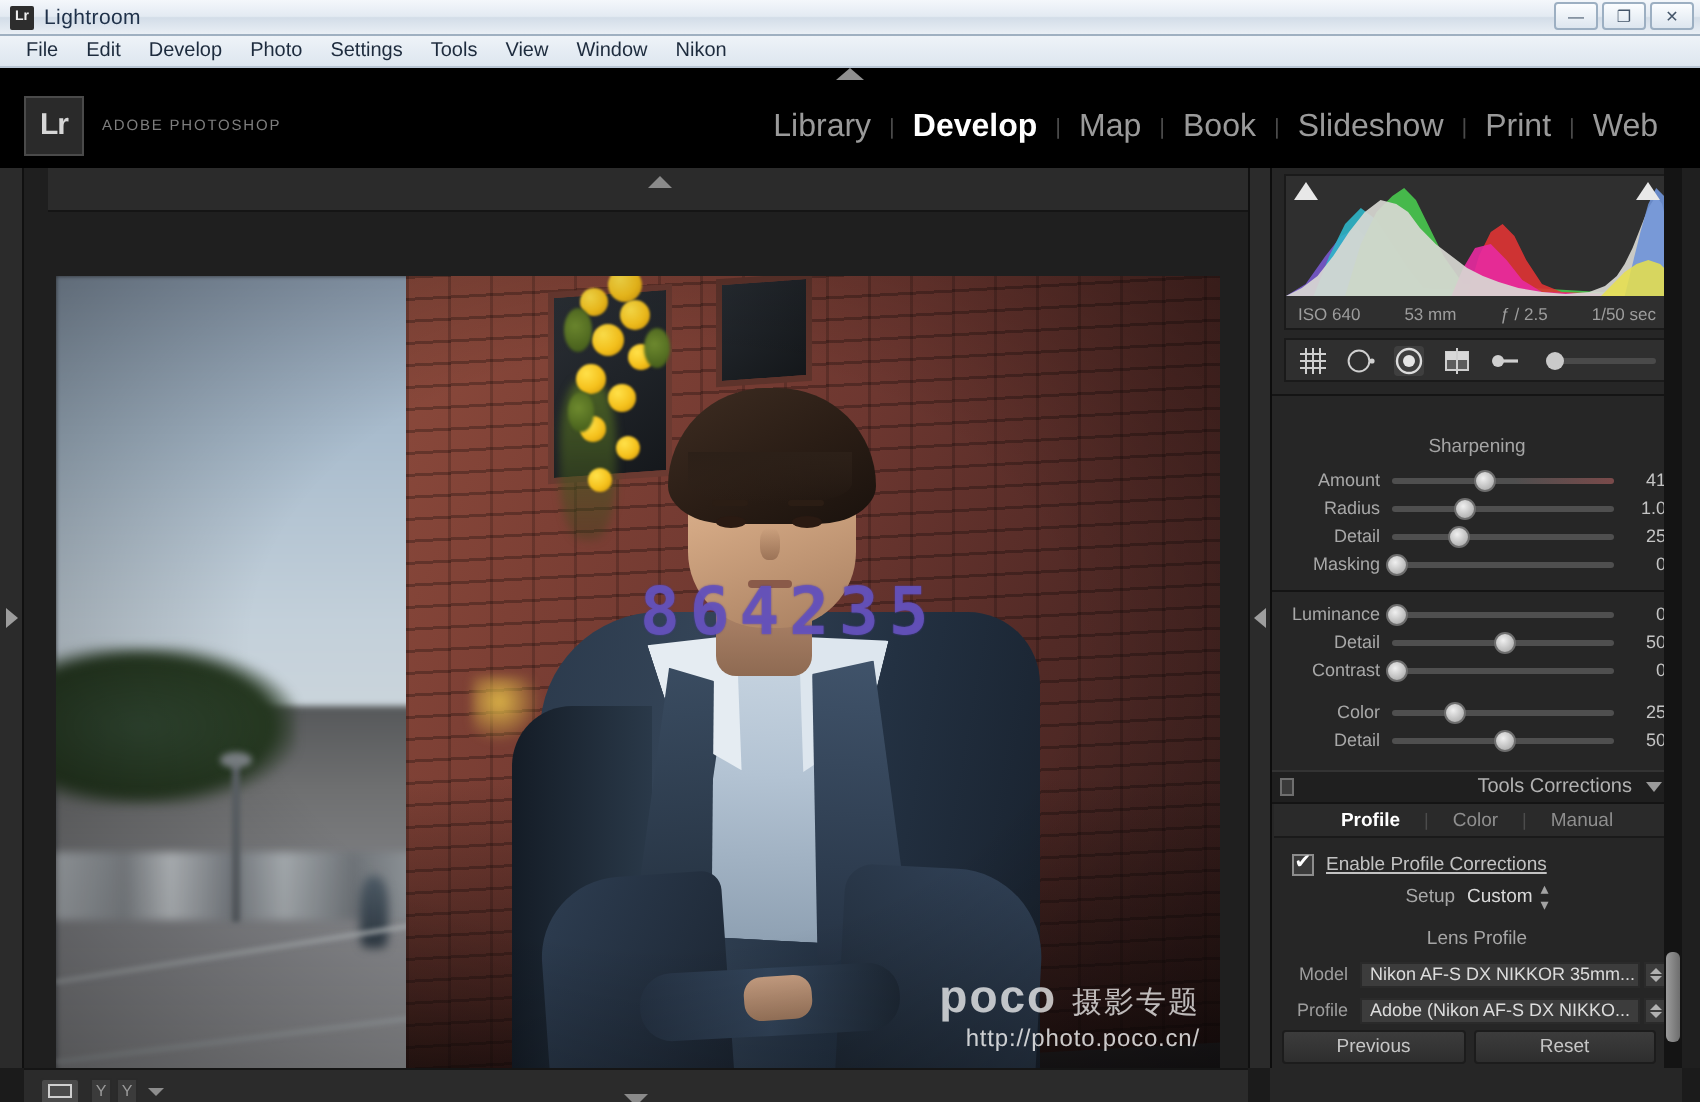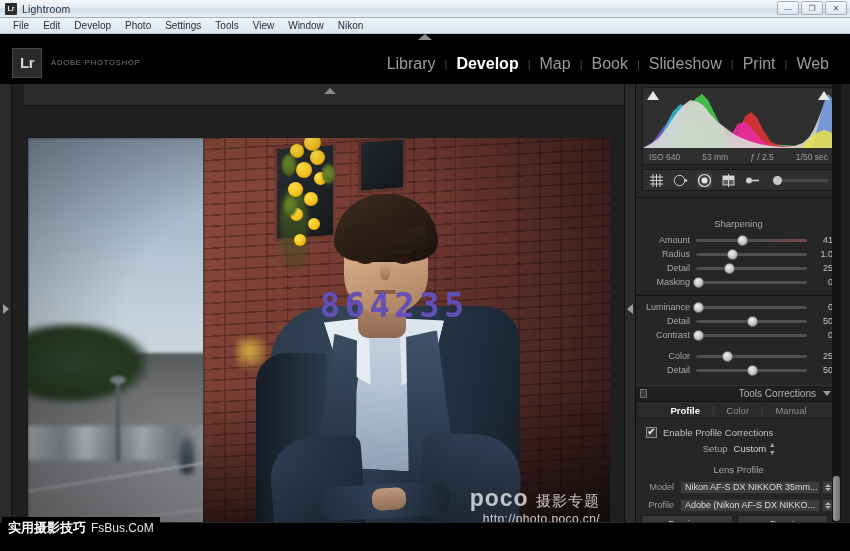--- a/index.html
+++ b/index.html
@@ -396,21 +396,21 @@
   .lc-tab { font-size: 9.5px; color: #8f8f8f; padding: 0 12px; }
   .lc-tab.active { color: #ffffff; font-weight: bold; }
   .lc-tabsep { color: #4c4c4c; font-size: 9px; }
 
   .check-row { display: flex; align-items: center; height: 18px; padding: 0 10px; margin-top: 4px; }
   .checkbox {
     width: 11px; height: 11px; border: 1px solid #8d8d8d; background: #3a3a3a;
     margin-right: 6px; display: flex; align-items: center; justify-content: center;
     color: #fff; font-size: 10px; line-height: 1;
   }
-  .check-row .lbl { font-size: 9.5px; color: #c2c2c2; }
+  .check-row .lbl { font-size: 9.5px; color: #c2c2c2; text-decoration: underline; }
 
   .setup-row {
     display: flex; align-items: center; justify-content: center; height: 15px; font-size: 9.5px; color: #a8a8a8;
   }
   .setup-row .k { margin-right: 6px; }
   .setup-row .v { color: #d8d8d8; margin-right: 4px; }
   .stepper { color: #a3a3a3; font-size: 8px; line-height: 1; }
 
   .lp-row { display: flex; align-items: center; height: 16px; padding: 0 8px 0 4px; margin-top: 2px; }
   .lp-row .k { width: 40px; text-align: right; padding-right: 6px; font-size: 9px; color: #9d9d9d; }
@@ -828,19 +828,13 @@
           <span class="y">Y</span>
           <span class="y">Y</span>
         </div>
         <div class="ft-caret"></div>
         <div class="tri-dn"></div>
       </div>
       <div class="lr-bottom-right"></div>
     </div>
   </div>
 
-  <div class="taskbar">
-    <div class="tb-item">
-      <span class="tb-cn">实用摄影技巧</span>
-      <span class="tb-en">FsBus.CoM</span>
-    </div>
-  </div>
 </div>
 
 </body></html>

